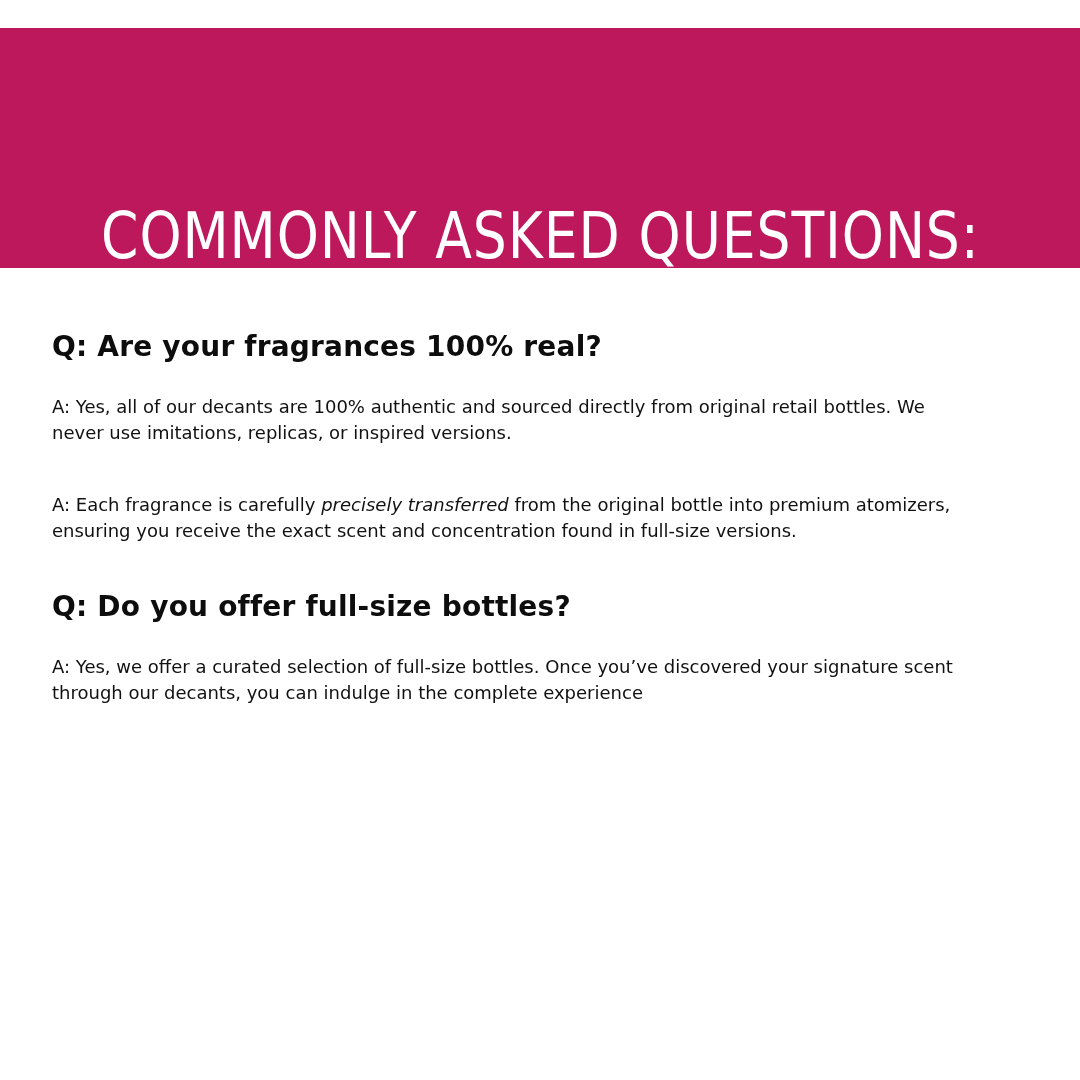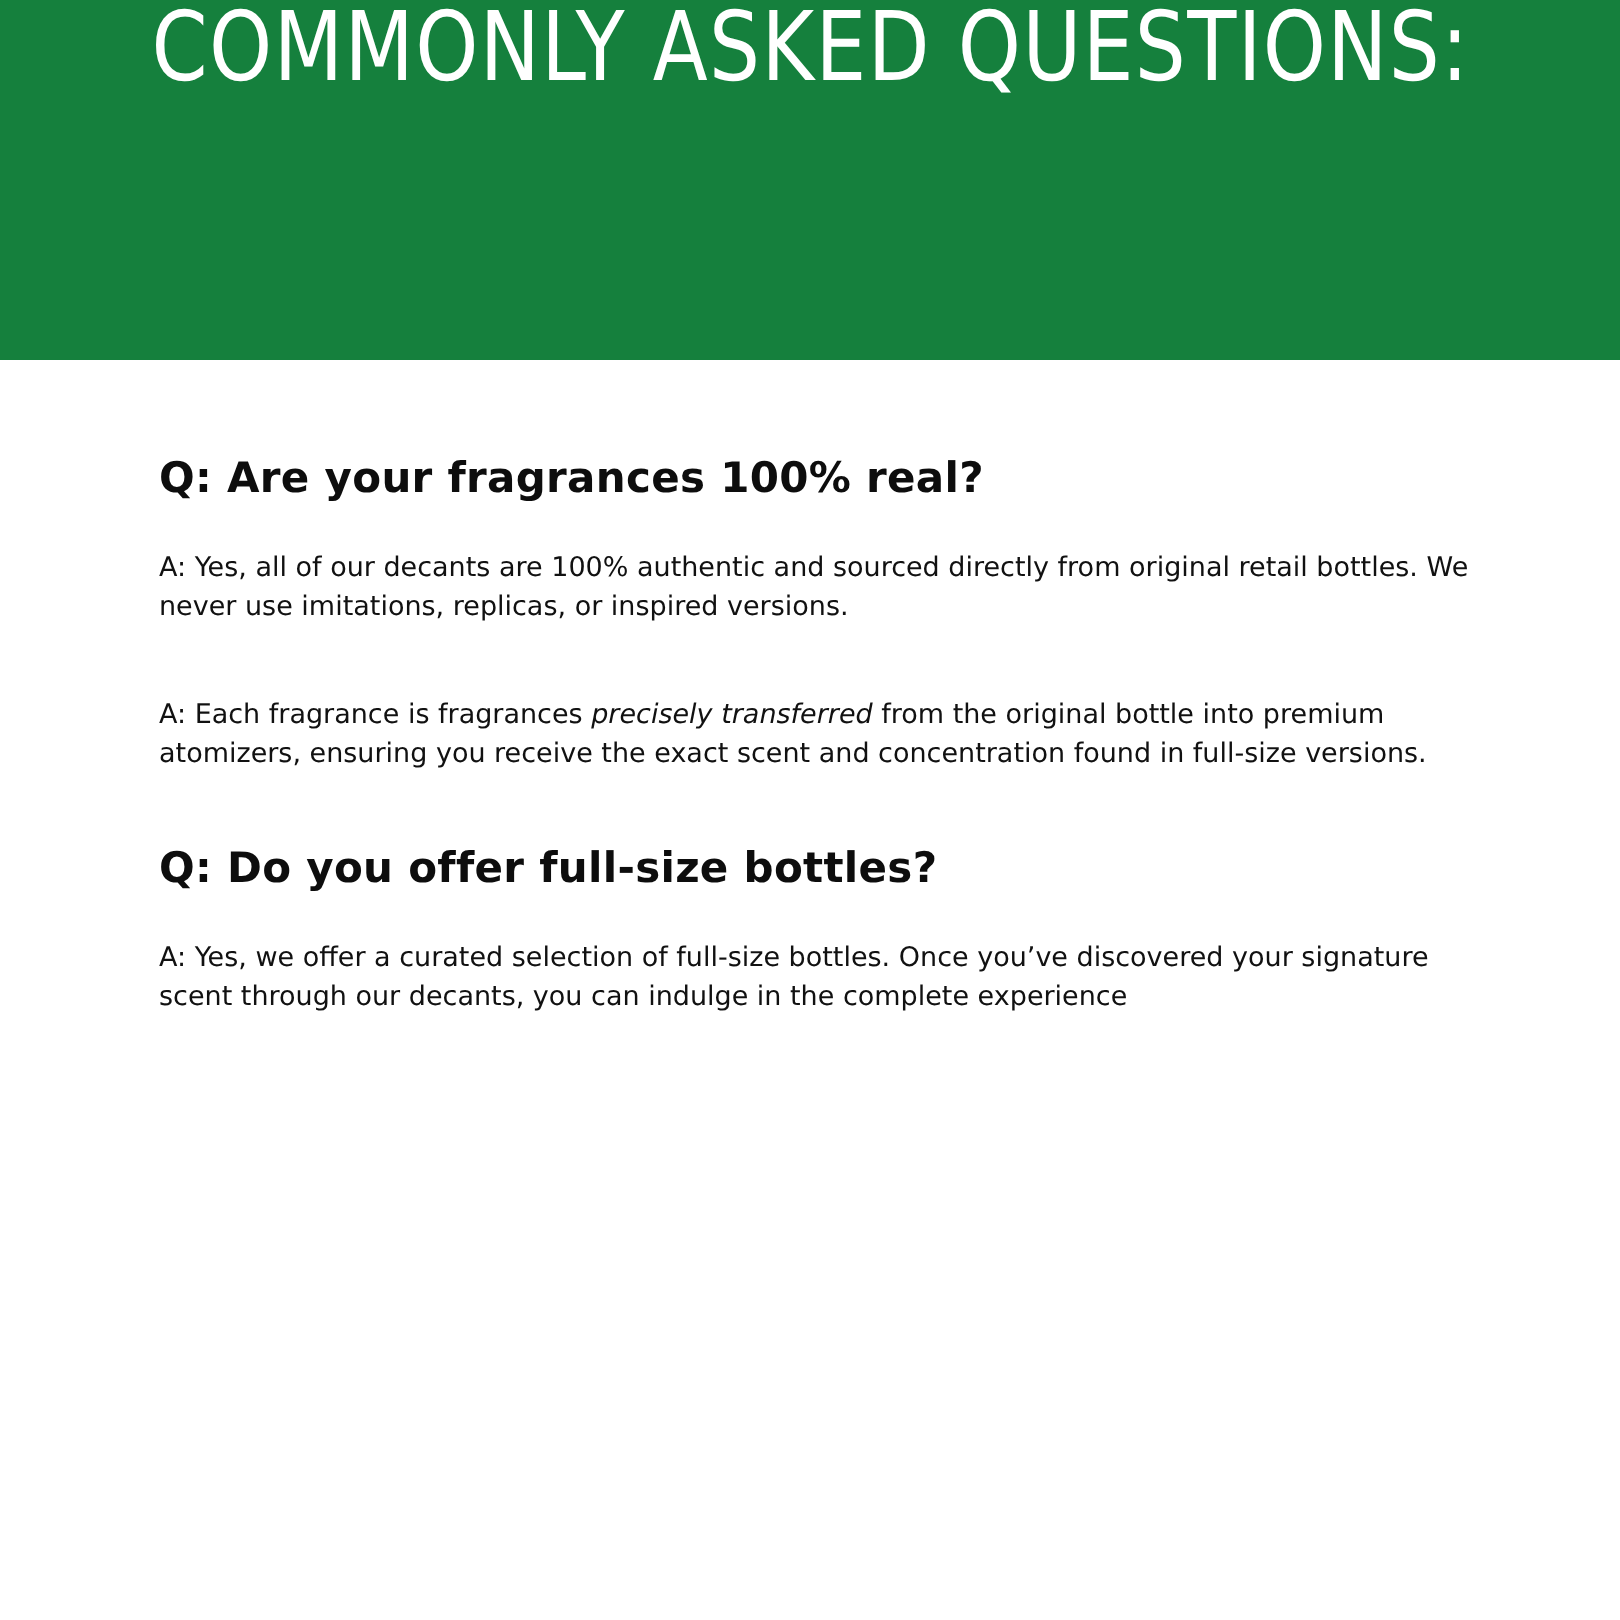--- a/index.html
+++ b/index.html
@@ -15,37 +15,38 @@
   }
   .page {
     position: relative;
     width: 1080px;
     height: 1080px;
     background: #ffffff;
   }
   .header-band {
     width: 100%;
     height: 240px;
-    background: #15803d;
+    background: #be185d;
     display: flex;
-    align-items: flex-start;
+    align-items: flex-end;
     justify-content: center;
+    margin-top: 28px;
   }
   .header-title {
     color: #ffffff;
     font-family: "DejaVu Sans Condensed", "Liberation Sans Narrow", "Liberation Sans", sans-serif;
     font-size: 64px;
     font-weight: 400;
     letter-spacing: 1px;
     line-height: 1;
     white-space: nowrap;
     transform: scaleX(0.93);
   }
   .content {
-    padding: 62px 75px 0 106px;
+    padding: 62px 75px 0 52px;
   }
   .faq-item {
     margin-bottom: 46px;
   }
   .faq-item:last-child {
     margin-bottom: 0;
   }
   .question {
     font-size: 28px;
     font-weight: 700;
@@ -77,21 +78,21 @@
 
     <div class="faq-item">
       <div class="question">Q: Are your fragrances 100% real?</div>
       <div class="answer">
         <span>A: Yes, all of our decants are 100% authentic and sourced directly from original retail bottles. We never use imitations, replicas, or inspired versions.</span><em></em><span></span>
       </div>
     </div>
 
     <div class="faq-item">
       <div class="answer">
-        <span>A: Each fragrance is fragrances </span><em>precisely transferred</em><span> from the original bottle into premium atomizers, ensuring you receive the exact scent and concentration found in full-size versions.</span>
+        <span>A: Each fragrance is carefully </span><em>precisely transferred</em><span> from the original bottle into premium atomizers, ensuring you receive the exact scent and concentration found in full-size versions.</span>
       </div>
     </div>
 
     <div class="faq-item">
       <div class="question">Q: Do you offer full-size bottles?</div>
       <div class="answer">
         <span>A: Yes, we offer a curated selection of full-size bottles. Once you’ve discovered your signature scent through our decants, you can indulge in the complete experience</span><em></em><span></span>
       </div>
     </div>
 

